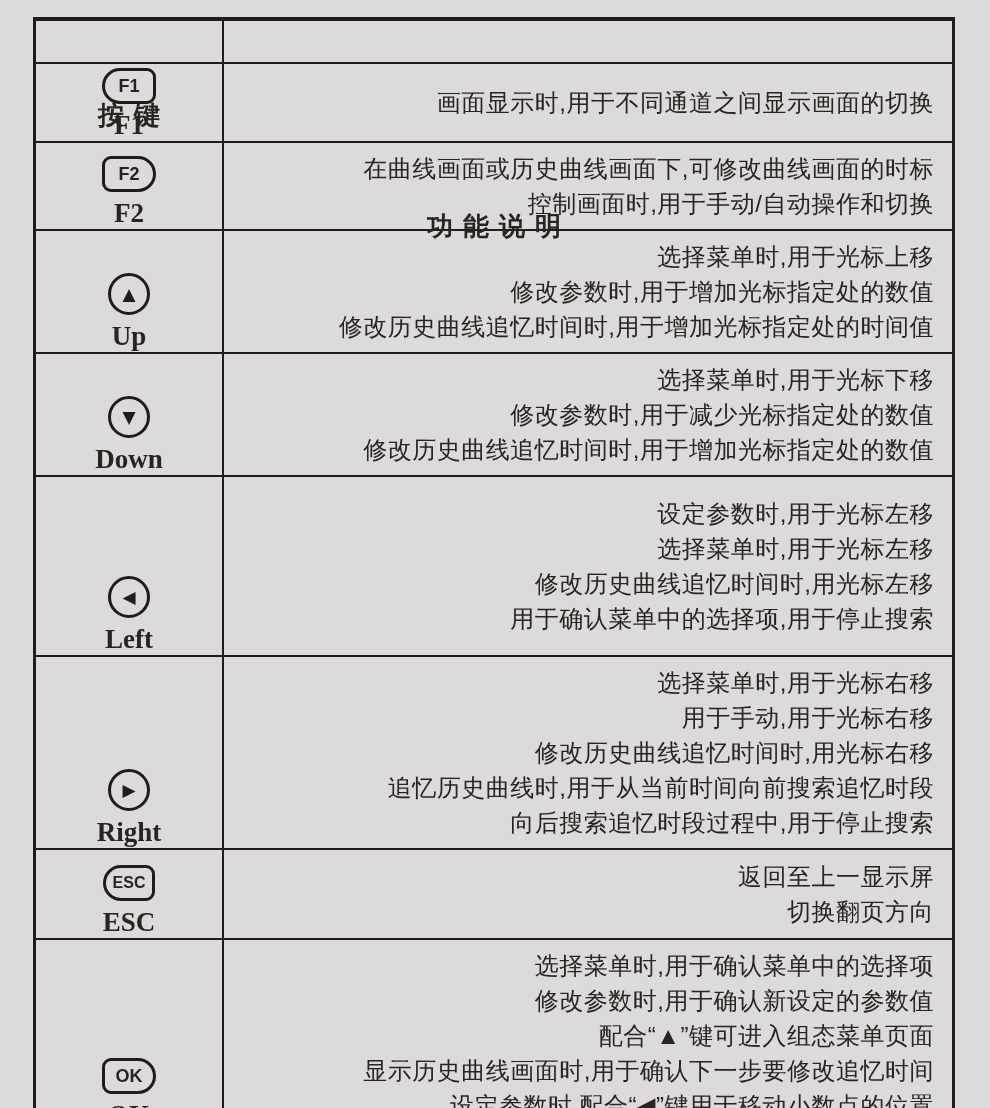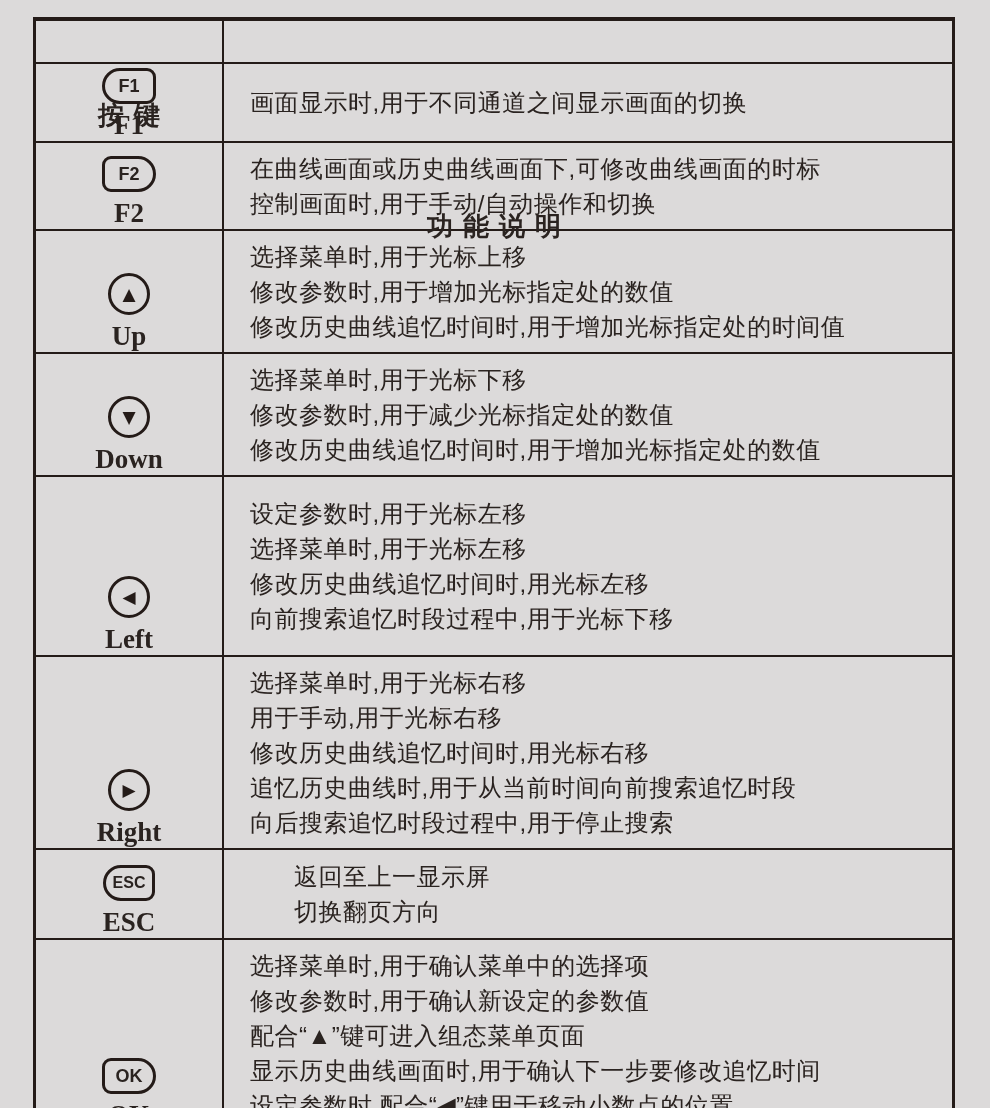--- a/index.html
+++ b/index.html
@@ -27,21 +27,21 @@
   .row + .row{border-top:2px solid var(--line);}
   .key-cell{
     width:188px;flex:0 0 188px;
     border-right:2px solid var(--line);
     display:flex;flex-direction:column;
     align-items:center;justify-content:flex-end;
     box-sizing:border-box;
   }
   .desc-cell{
     flex:1;display:flex;flex-direction:column;justify-content:center;
-    padding:8px 18px 8px 26px;box-sizing:border-box;
+    padding:8px 18px 8px 26px;box-sizing:border-box;text-align:right;
   }
   .line{
     font-size:24px;line-height:35px;
     font-weight:500;
     letter-spacing:0.5px;
     white-space:nowrap;
   }
   
   .header-row{height:41px;flex-direction:column;}
   .header-row .key-cell,.header-row .desc-head{
@@ -159,21 +159,21 @@
     <div class="key-cell">
       <span class="circlekey">
           <span class="arrow-glyph">◀</span>
         </span>
       <span class="key-label">Left</span>
     </div>
     <div class="desc-cell">
       <div class="line">设定参数时,用于光标左移</div>
       <div class="line">选择菜单时,用于光标左移</div>
       <div class="line">修改历史曲线追忆时间时,用光标左移</div>
-      <div class="line">向前搜索追忆时段过程中,用于光标下移</div>
+      <div class="line">用于确认菜单中的选择项,用于停止搜索</div>
     </div>
   </div>
 
   <div class="row r-right">
     <div class="key-cell">
       <span class="circlekey">
           <span class="arrow-glyph">▶</span>
         </span>
       <span class="key-label">Right</span>
     </div>

